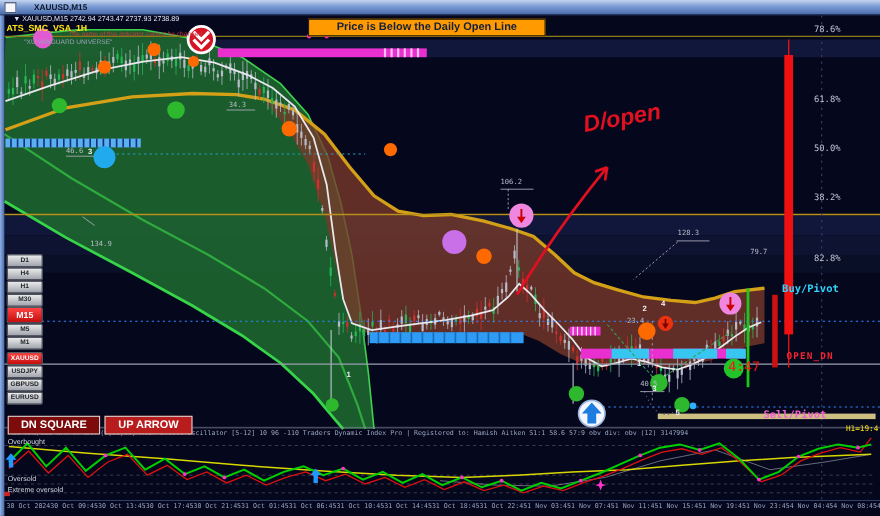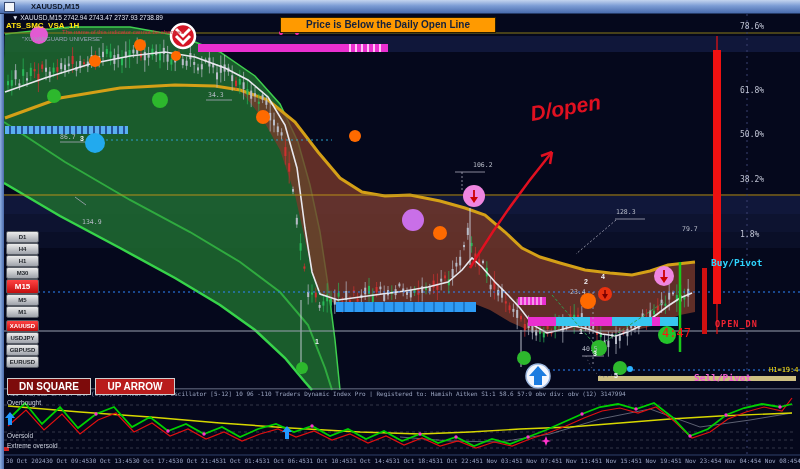--- a/index.html
+++ b/index.html
@@ -19,21 +19,21 @@
   .ats{left:6px;top:21px;font-size:8px;font-weight:bold;color:#ffe312;}
   .notice{left:62px;top:29px;font-size:6px;color:#c93842;}
   .subnotice{left:22px;top:36px;font-size:6px;color:#9aa2b8;}
   .banner{left:280px;top:17px;width:214px;height:14px;line-height:14px;text-align:center;
        background:#ff9a00;border:1px solid #2a2000;font-size:10px;font-weight:bold;color:#13203c;}
   .fib{left:720px;font-size:8px;color:#c0c4d4;margin-left:20px;}
   .buypivot{left:711px;top:257px;font-size:9.5px;font-weight:bold;color:#2fd5ff;}
   .opendn{left:715px;top:319px;font-size:8.5px;font-weight:bold;color:#f22433;letter-spacing:1px;}
   .countdown{left:662px;top:326px;font-size:12px;font-weight:normal;color:#ff1111;}
   .sellpivot{left:694px;top:372px;font-size:9.5px;font-weight:bold;color:#f060d0;text-align:right;}
-  .h1timer{left:759px;top:366px;font-size:7px;color:#ffe312;padding-left:10px;}
+  .h1timer{left:759px;top:386px;font-size:7px;color:#ffe312;padding-left:10px;}
   .meas{font-size:6.5px;color:#b8bcc8;}
   .wave{font-size:7px;font-weight:bold;color:#f0f2f8;}
   .handwrite{left:530px;top:96px;font-size:21px;font-weight:bold;font-style:italic;color:#e01020;
        transform:rotate(-10deg);z-index:5;}
   .tfbtn{position:absolute;left:6px;width:31px;height:10px;z-index:6;cursor:default;
        background:linear-gradient(#ececec,#9fa3ab);border:1px solid #565b64;border-radius:2px;
        font-size:6px;font-weight:bold;color:#1c2026;display:flex;align-items:center;justify-content:center;}
   .tfbtn.red{background:linear-gradient(#ff4343,#c30d0d);color:#fff;}
   .tfbtn.big{height:13px;font-size:8px;text-align:right;}
   .bigbtn{position:absolute;top:378px;height:15px;z-index:6;border:1px solid #cfcfcf;
@@ -636,34 +636,34 @@
   <div class="lbl ohlc">▼ XAUUSD,M15  2742.94 2743.47 2737.93 2738.89</div>
   <div class="lbl ats">ATS_SMC_VSA_1H</div>
   <div class="lbl notice">The name of this indicator cannot be changed</div>
   <div class="lbl subnotice">"XU VANGUARD UNIVERSE"</div>
   <div class="lbl banner">Price is Below the Daily Open Line</div>
 
   <div class="lbl fib mono" style="top:22px">78.6%</div>
   <div class="lbl fib mono" style="top:86px">61.8%</div>
   <div class="lbl fib mono" style="top:130px">50.0%</div>
   <div class="lbl fib mono" style="top:175px">38.2%</div>
-  <div class="lbl fib mono" style="top:230px">1.8%</div>
+  <div class="lbl fib mono" style="top:230px">82.8%</div>
 
   <div class="lbl buypivot mono">Buy/Pivot</div>
   <div class="lbl opendn mono">OPEN_DN</div>
   <div class="lbl countdown mono">4:47</div>
   <div class="lbl sellpivot mono">Sell/Pivot</div>
   <div class="lbl h1timer mono">H1=19:4</div>
 
   <div class="lbl handwrite">D/open</div>
 
-  <div class="lbl meas mono" style="left:60px;top:133px">86.7</div>
+  <div class="lbl meas mono" style="left:60px;top:133px">46.6</div>
   <div class="lbl meas mono" style="left:82px;top:218px">134.9</div>
   <div class="lbl meas mono" style="left:208px;top:91px">34.3</div>
-  <div class="lbl meas mono" style="left:473px;top:161px">106.2</div>
+  <div class="lbl meas mono" style="left:455px;top:161px">106.2</div>
   <div class="lbl meas mono" style="left:616px;top:208px">128.3</div>
   <div class="lbl meas mono" style="left:682px;top:225px">79.7</div>
   <div class="lbl meas mono" style="left:570px;top:288px">23.4</div>
   <div class="lbl meas mono" style="left:582px;top:345px">40.5</div>
 
   <div class="lbl wave" style="left:80px;top:135px">3</div>
   <div class="lbl wave" style="left:584px;top:278px">2</div>
   <div class="lbl wave" style="left:601px;top:273px">4</div>
   <div class="lbl wave" style="left:579px;top:328px">1</div>
   <div class="lbl wave" style="left:593px;top:350px">3</div>

